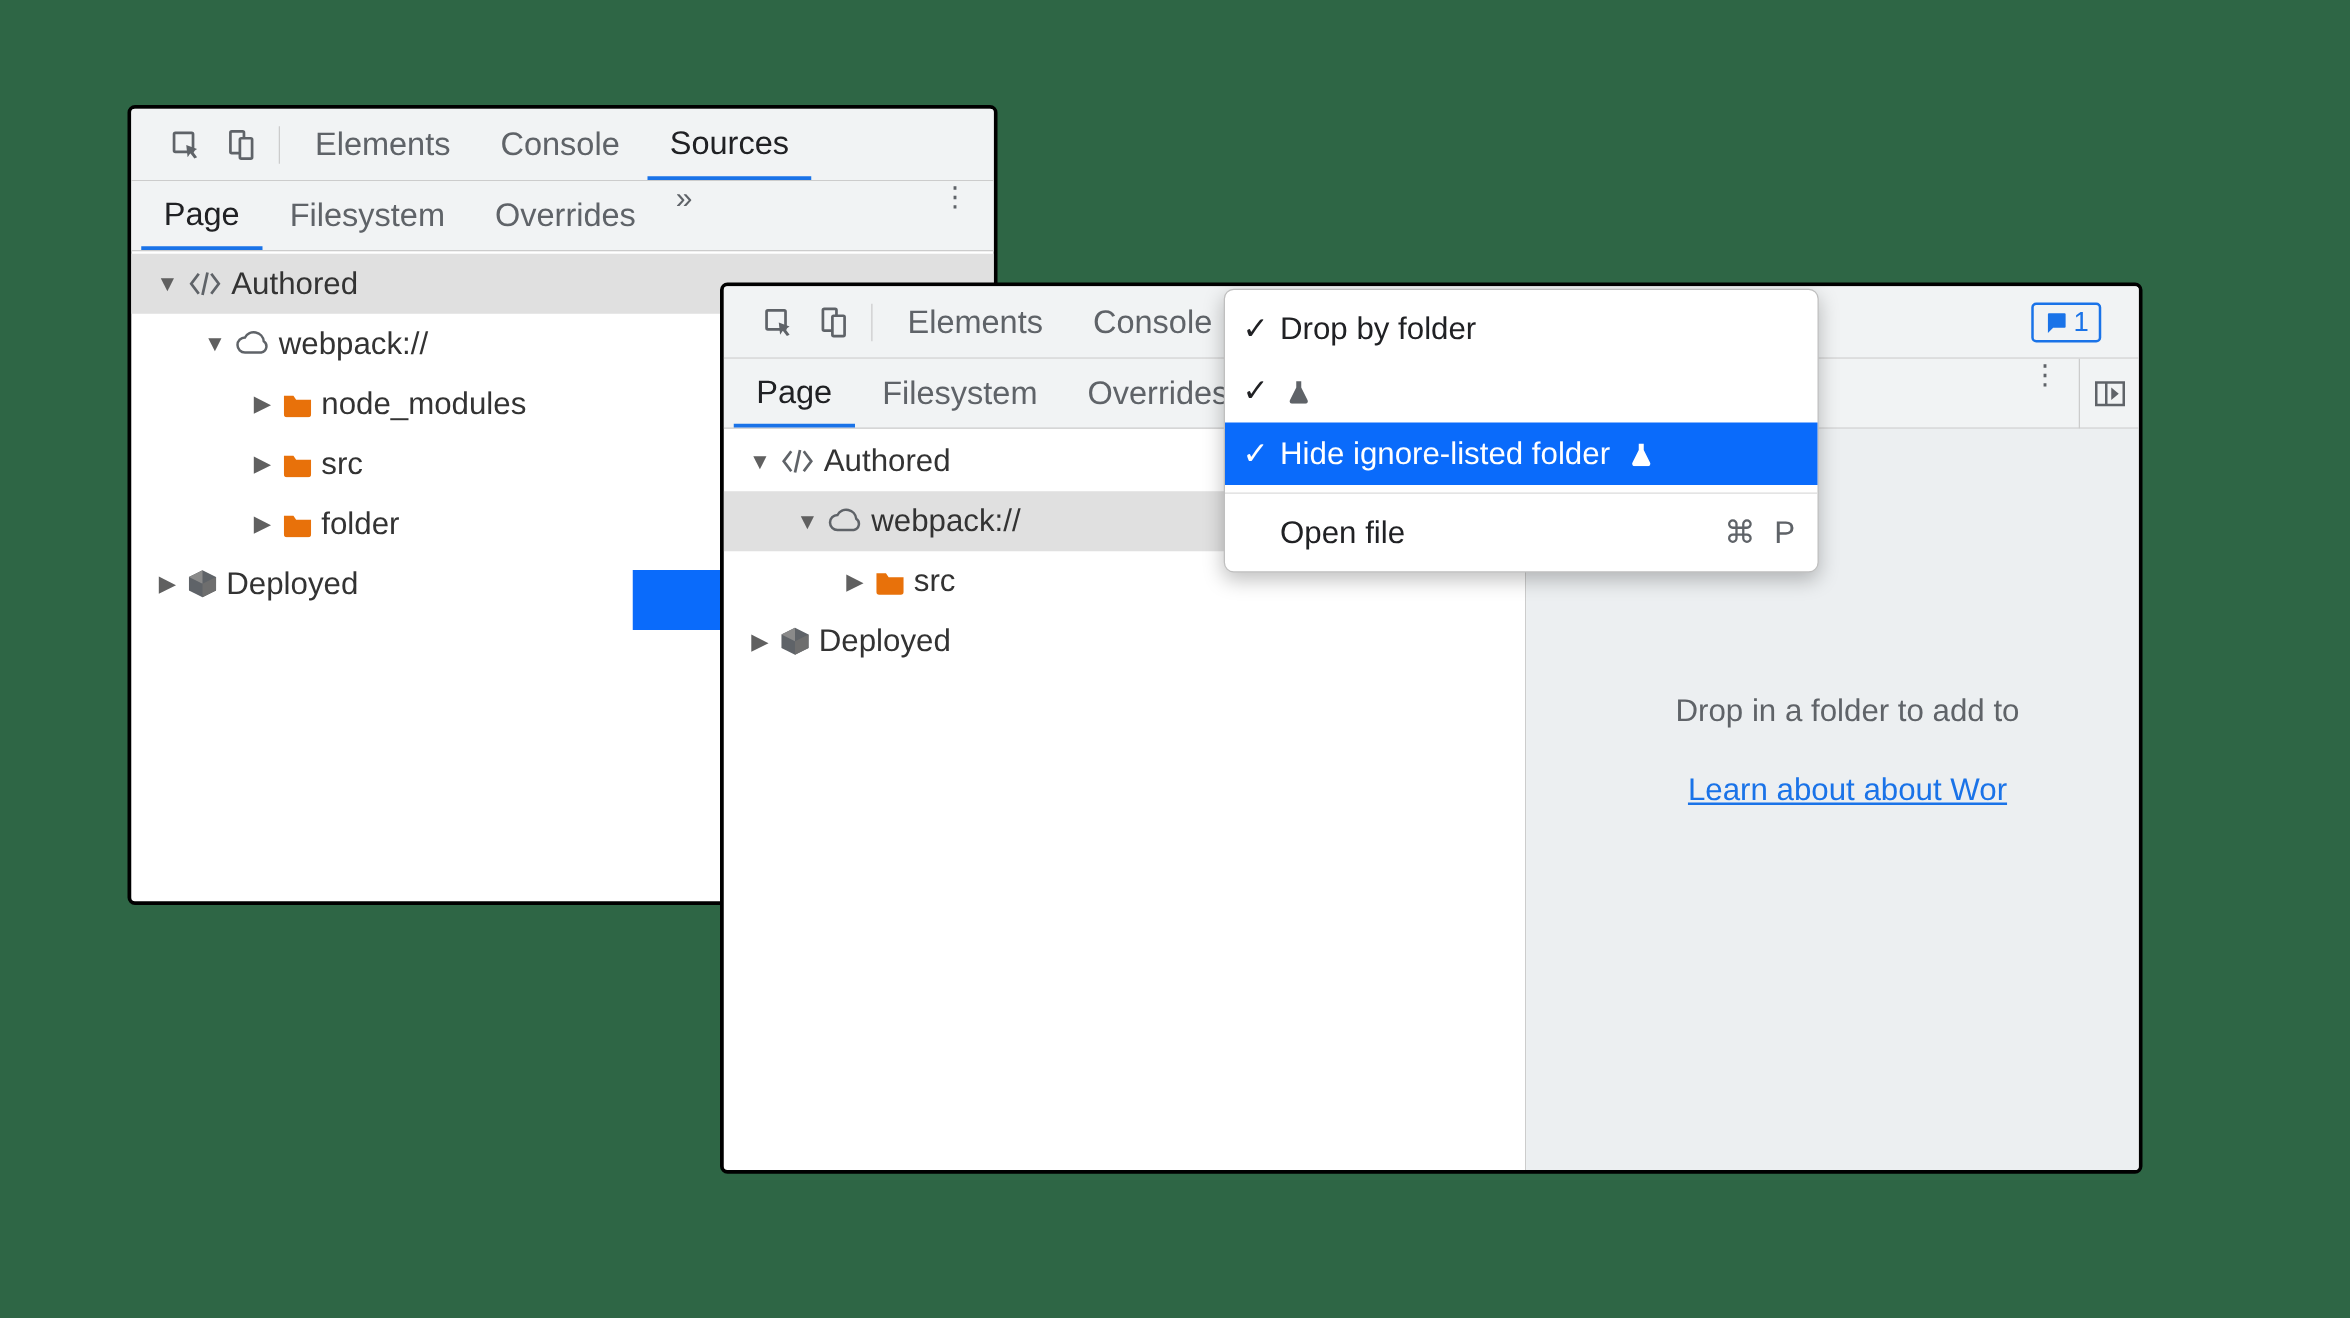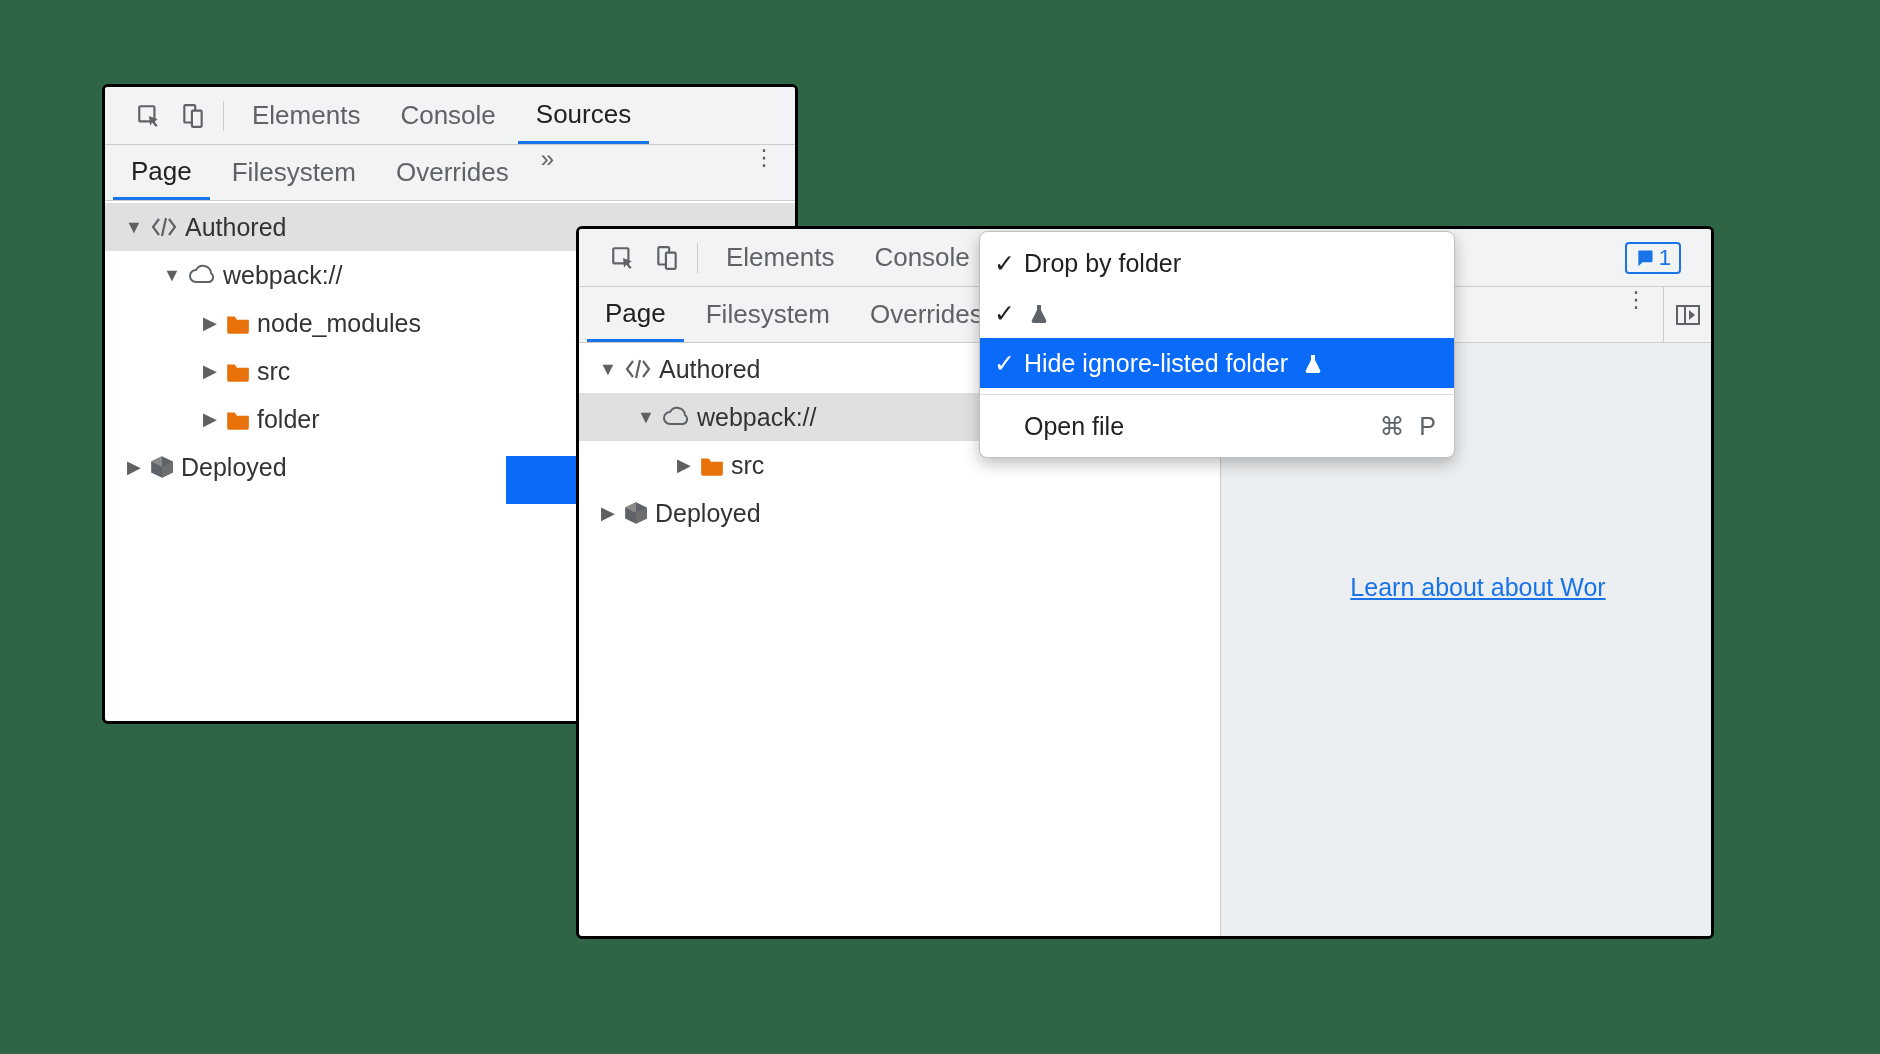--- a/index.html
+++ b/index.html
@@ -448,20 +448,21 @@
               <path d="M12 12 L22 7 L22 17 L12 22 Z" fill="#6e6e6e"></path>
             </svg>
           </span>
           <span class="label">Deployed</span>
         </div>
       </div>
     </div>
 
     <div class="right-side-area">
       <div class="info-text">
+        <div>Drop in a folder to add to</div>
         <div style="height:18px"></div>
         <span class="info-link">Learn about about Wor</span>
       </div>
     </div>
 
     <div class="ctx-menu">
       <div class="ctx-item">
         <span class="check">✓</span>
         <span>Drop by folder</span>
       </div>

